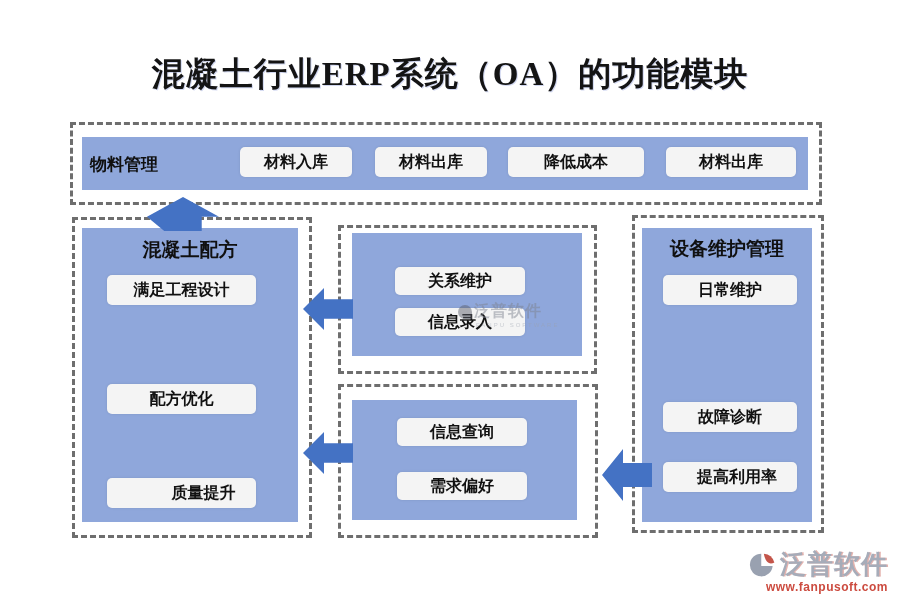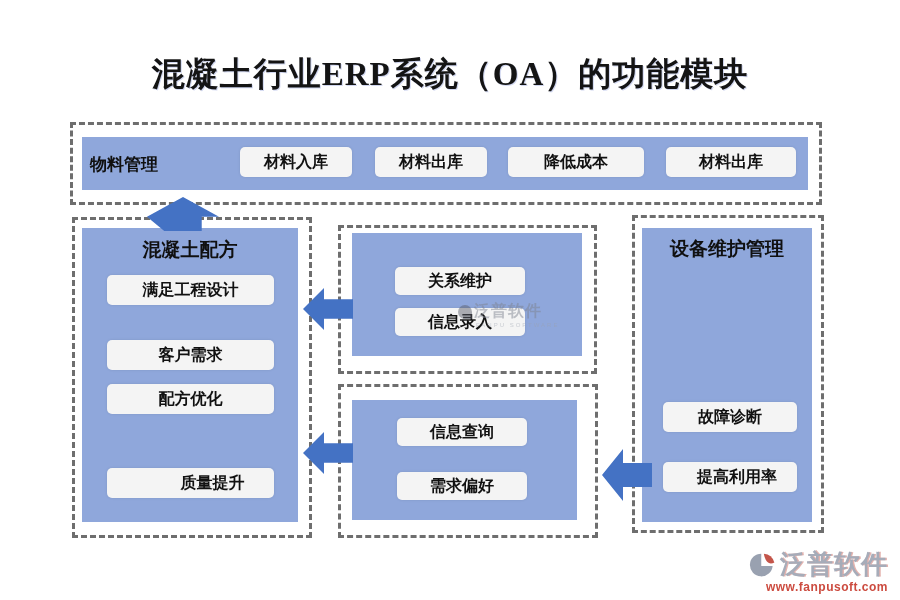--- a/index.html
+++ b/index.html
@@ -39,22 +39,22 @@
     position:absolute; z-index:2; background:#f4f4f4; border-radius:5px;
     display:flex; align-items:center; justify-content:center;
     font-weight:bold; font-size:16px; color:#111;
     box-shadow:0 0 3px rgba(0,0,0,0.10);
   }
   .tb { top:147px; height:30px; }
   #tb1 { left:240px; width:112px; }
   #tb2 { left:375px; width:112px; }
   #tb3 { left:508px; width:136px; }
   #tb4 { left:666px; width:130px; }
-  .lb { left:107px; width:167px; height:30px;text-align:center; }
-  #lb1 { top:275px; } #lb2 { top:340px; } #lb3 { top:384px; } #lb4 { top:468px;padding-left:44px; }
+  .lb { left:107px; width:149px; height:30px;text-align:center; }
+  #lb1 { top:275px; } #lb2 { top:340px; } #lb3 { top:384px; } #lb4 { top:478px;padding-left:44px; }
   .rb { left:663px; width:134px; height:30px; }
   #rb1 { top:275px; } #rb2 { top:340px; } #rb3 { top:402px; } #rb4 { top:462px;padding-left:14px; }
   .mtb { left:395px; width:130px; height:28px; }
   #mtb1 { top:267px; } #mtb2 { top:308px; }
   .mbb { left:397px; width:130px; height:28px; }
   #mbb1 { top:418px; } #mbb2 { top:472px; }
   
   .arrow { position:absolute; background:#4472C4; z-index:3; }
   #arrow-up {
     left:147px; top:197px; width:72px; height:34px;
@@ -103,37 +103,37 @@
   <div id="hdr-material" class="hdr">物料管理</div>
   <div id="tb1" class="pill tb">材料入库</div>
   <div id="tb2" class="pill tb">材料出库</div>
   <div id="tb3" class="pill tb">降低成本</div>
   <div id="tb4" class="pill tb">材料出库</div>
 
   <div id="box-left" class="dashed-box"></div>
   <div id="panel-left" class="panel"></div>
   <div id="hdr-formula" class="hdr">混凝土配方</div>
   <div id="lb1" class="pill lb">满足工程设计</div>
-  <div id="lb2" class="pill lb">客户需求</div>
   <div id="lb3" class="pill lb">配方优化</div>
   <div id="lb4" class="pill lb">质量提升</div>
 
   <div id="box-midtop" class="dashed-box"></div>
   <div id="panel-midtop" class="panel"></div>
   <div id="mtb1" class="pill mtb">关系维护</div>
   <div id="mtb2" class="pill mtb">信息录入</div>
 
   <div id="box-midbot" class="dashed-box"></div>
   <div id="panel-midbot" class="panel"></div>
   <div id="mbb1" class="pill mbb">信息查询</div>
   <div id="mbb2" class="pill mbb">需求偏好</div>
 
   <div id="box-right" class="dashed-box"></div>
   <div id="panel-right" class="panel"></div>
   <div id="hdr-equipment" class="hdr">设备维护管理</div>
+  <div id="rb1" class="pill rb">日常维护</div>
   <div id="rb3" class="pill rb">故障诊断</div>
   <div id="rb4" class="pill rb">提高利用率</div>
 
   <div id="arrow-up" class="arrow"></div>
   <div id="arrow-l1" class="arrow arrow-left"></div>
   <div id="arrow-l2" class="arrow arrow-left"></div>
   <div id="arrow-l3" class="arrow arrow-left"></div>
 
   <div id="watermark">
     <div class="wm-row">

